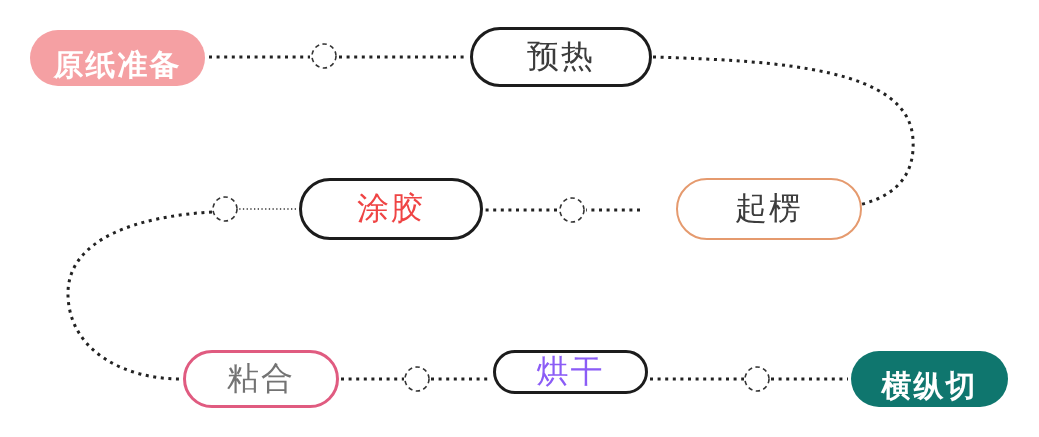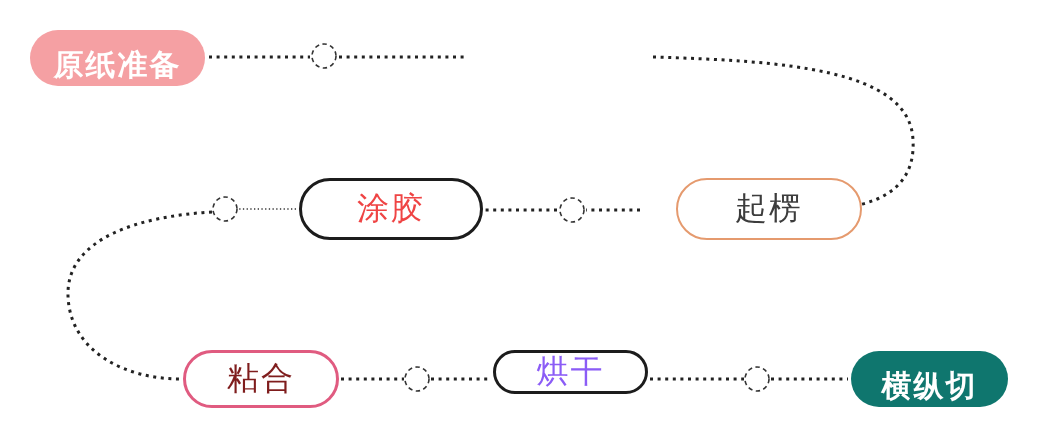--- a/index.html
+++ b/index.html
@@ -92,30 +92,33 @@
     <circle class="node-circle" cx="572" cy="210" r="12"></circle>
     <circle class="node-circle" cx="225" cy="209" r="12"></circle>
     <circle class="node-circle" cx="417" cy="379" r="12"></circle>
     <circle class="node-circle" cx="757" cy="379" r="12"></circle>
   </svg>
 
   <div class="pill filled" style="left: 30px; top: 30px; width: 175px; height: 56px; background: rgb(245, 160, 163); color: rgb(255, 255, 255);">
     <span>原纸准备</span>
   </div>
 
+  <div class="pill outline-thick" style="left: 470px; top: 27px; width: 182px; height: 60px; border-color: rgb(28, 28, 28); color: rgb(60, 60, 60);">
+    <span>预热</span>
+  </div>
 
   <div class="pill outline-thin" style="left: 676px; top: 178px; width: 186px; height: 62px; border-color: rgb(229, 154, 110); color: rgb(60, 60, 60);">
     <span>起楞</span>
   </div>
 
   <div class="pill outline-thick" style="left: 299px; top: 178px; width: 184px; height: 62px; border-color: rgb(28, 28, 28); color: #ef4444;">
     <span>涂胶</span>
   </div>
 
-  <div class="pill outline-medium" style="left: 183px; top: 350px; width: 156px; height: 58px; border-color: rgb(224, 91, 128); color: #7f1d1d;">
+  <div class="pill outline-medium" style="left: 183px; top: 350px; width: 156px; height: 58px; border-color: rgb(224, 91, 128); color: #737373;">
     <span>粘合</span>
   </div>
 
   <div class="pill outline-thick" style="left: 493px; top: 350px; width: 155px; height: 44px; border-color: rgb(28, 28, 28); color: #8b5cf6;">
     <span>烘干</span>
   </div>
 
   <div class="pill filled" style="left: 851px; top: 351px; width: 157px; height: 56px; background: #0f766e; color: rgb(255, 255, 255);">
     <span>横纵切</span>
   </div>

